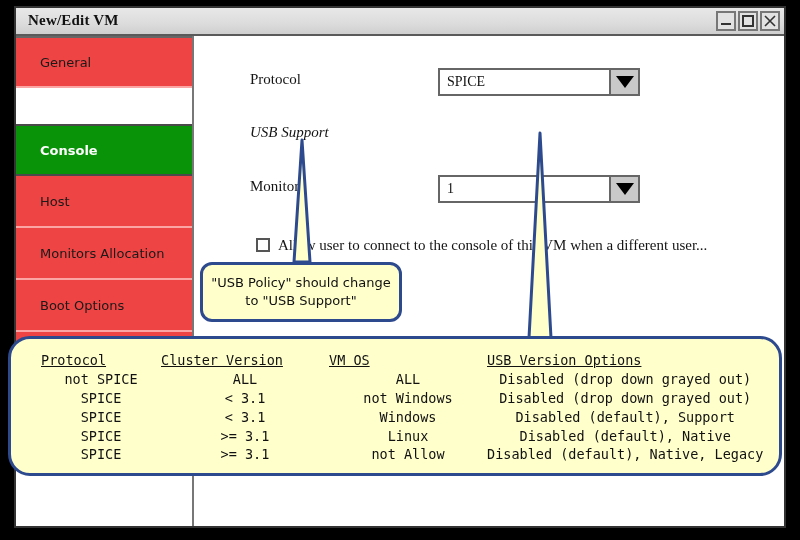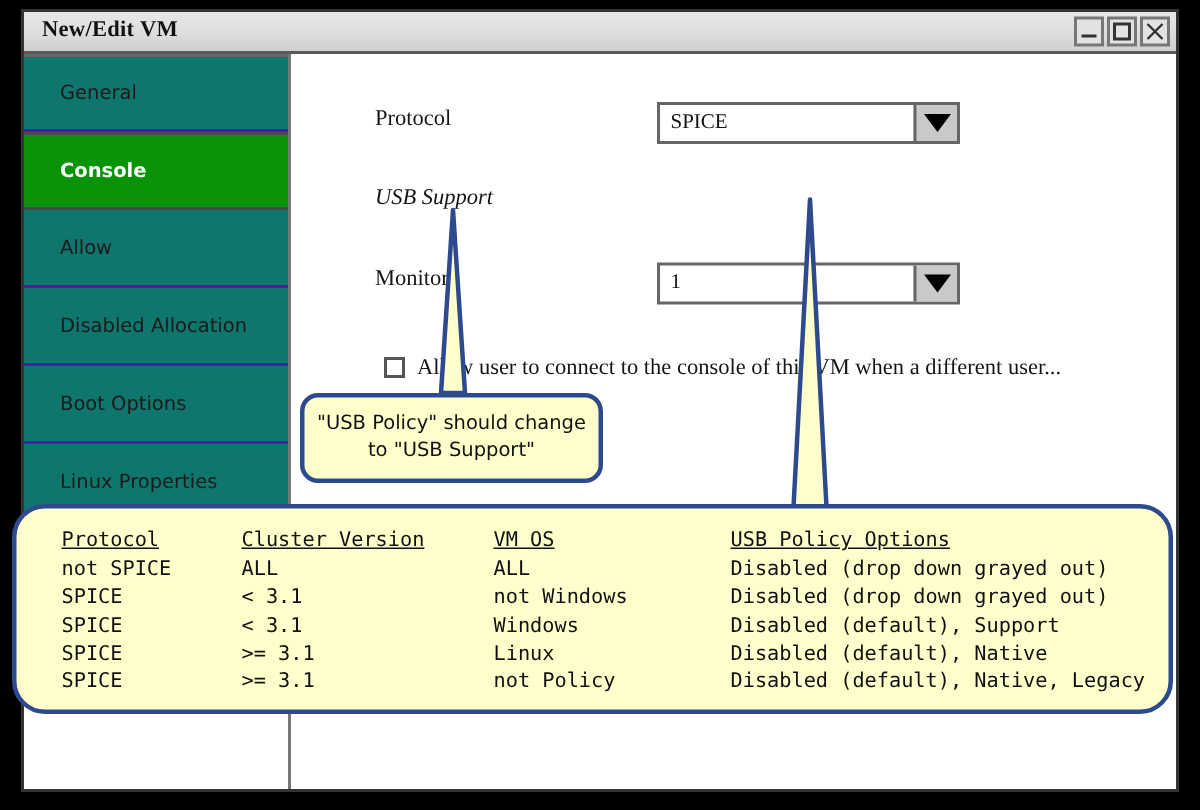--- a/index.html
+++ b/index.html
@@ -44,32 +44,32 @@
   
   .sidebar{
     position:absolute;left:0px;top:28px;width:178px;bottom:0;
     background:#ffffff;
     border-right:2px solid #777777;
     box-sizing:border-box;
   }
   .side-item{
     position:relative;
     height:52px;
-    border-bottom:2px solid #4c1d95;
+    border-bottom:2px solid #fca5a5;
     display:flex;align-items:center;
     padding-left:24px;
     box-sizing:border-box;
-    background:#0f766e;
+    background:#ef4444;
     font-family:"DejaVu Sans", sans-serif;
     font-size:13px;color:#1a1a1a;
   }
   .side-item:first-child{border-top:2px solid #666666;}
   .side-item.active{
     background:#089308;color:#ffffff;font-weight:bold;
-    border-top:2px solid #4a4a4a;border-bottom:2px solid #4a4a4a;
+    border-top:2px solid #4a4a4a;border-bottom:2px solid #4a4a4a;margin-top:36px;
   }
 
   
   .pane{position:absolute;left:180px;top:28px;right:0;bottom:0;background:#ffffff;}
   .frow{position:absolute;left:0;right:0;height:30px;}
   .flabel{
     position:absolute;left:54px;top:3px;
     font-family:"Liberation Serif", serif;
     font-size:15px;color:#151515;
   }
@@ -115,21 +115,21 @@
     background:#ffffcc;border:3px solid #2e4a8f;border-radius:22px;
     box-sizing:border-box;
     padding:12px 0 0 30px;
   }
   .tbl{
     font-family:"DejaVu Sans Mono", monospace;
     font-size:13.5px;color:#111111;
     border-collapse:collapse;
     line-height:1.40;
   }
-  .tbl td{padding:0 0 0 0;white-space:pre;vertical-align:top;}
+  .tbl td{padding:0 0 0 0;white-space:pre;vertical-align:top;text-align:center;}
   .tbl th{
     text-align:left;font-weight:normal;
     text-decoration:underline;
     white-space:pre;padding:0;
   }
   .c0{width:120px;}
   .c1{width:168px;}
   .c2{width:158px;}
 </style>
 </head>
@@ -161,24 +161,24 @@
     </div>
 
     <div class="sidebar">
       <div class="side-item">
         <span>General</span>
       </div>
       <div class="side-item active">
         <span>Console</span>
       </div>
       <div class="side-item">
-        <span>Allow</span>
-      </div>
-      <div class="side-item">
-        <span>Disabled Allocation</span>
+        <span>Host</span>
+      </div>
+      <div class="side-item">
+        <span>Monitors Allocation</span>
       </div>
       <div class="side-item">
         <span>Boot Options</span>
       </div>
       <div class="side-item">
         <span>Linux Properties</span>
       </div>
     </div>
 
     <div class="pane">
@@ -227,21 +227,21 @@
 to "USB Support"</span>
   </div>
 
   <div class="callout-big">
     <table class="tbl">
       <thead>
         <tr>
           <th class="c0">Protocol</th>
           <th class="c1">Cluster Version</th>
           <th class="c2">VM OS</th>
-          <th>USB Policy Options</th>
+          <th>USB Version Options</th>
         </tr>
       </thead>
       <tbody>
         <tr>
           <td class="c0">not SPICE</td>
           <td class="c1">ALL</td>
           <td class="c2">ALL</td>
           <td>Disabled (drop down grayed out)</td>
         </tr>
         <tr>
@@ -258,20 +258,20 @@
         </tr>
         <tr>
           <td class="c0">SPICE</td>
           <td class="c1">&gt;= 3.1</td>
           <td class="c2">Linux</td>
           <td>Disabled (default), Native</td>
         </tr>
         <tr>
           <td class="c0">SPICE</td>
           <td class="c1">&gt;= 3.1</td>
-          <td class="c2">not Policy</td>
+          <td class="c2">not Allow</td>
           <td>Disabled (default), Native, Legacy</td>
         </tr>
       </tbody>
     </table>
   </div>
 
 </div>
 
 </body></html>

